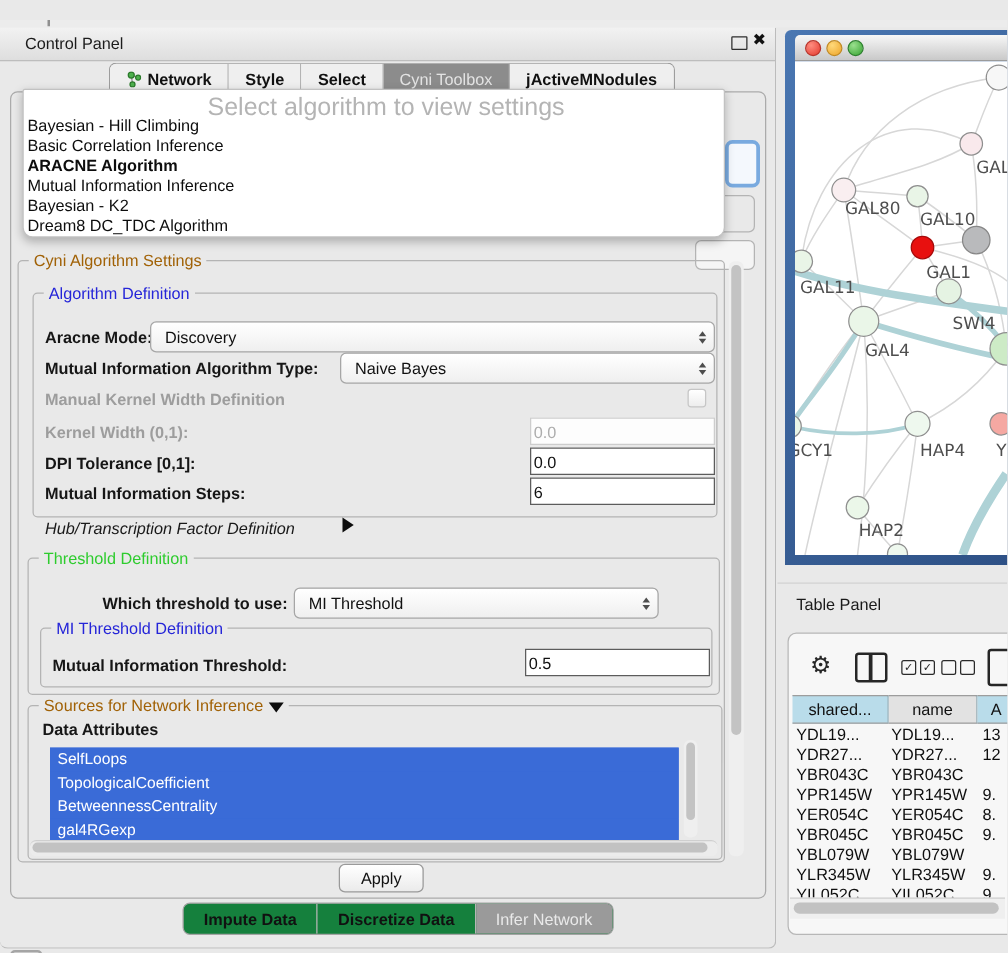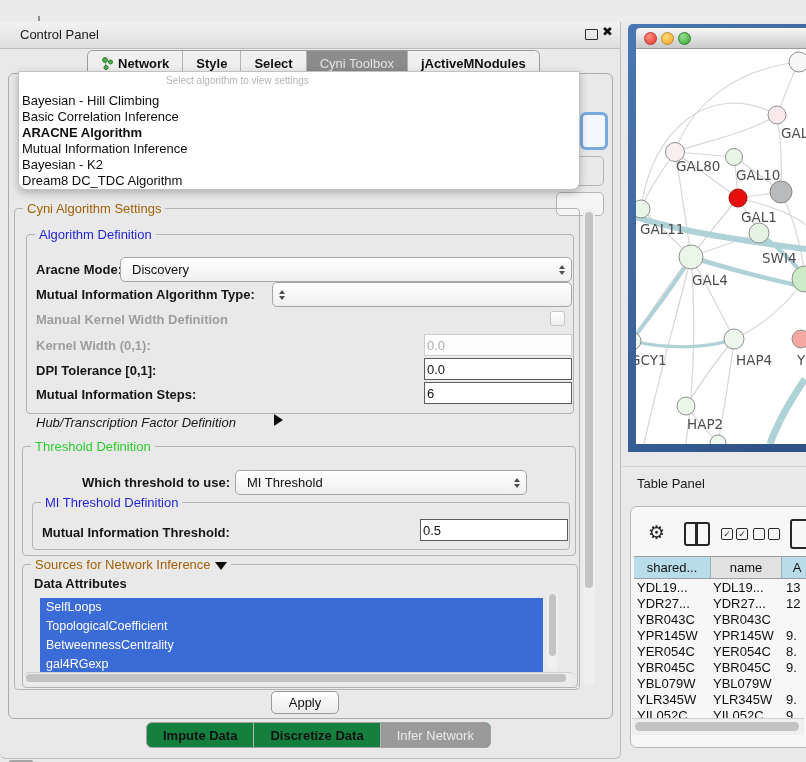--- a/index.html
+++ b/index.html
@@ -18,21 +18,21 @@
   .tab:last-child{border-right:none;}
   .tab.sel{background:#8c8c8c;color:#e3e3e3;font-weight:normal;}
   
   .content-panel{left:8px;top:57px;width:603px;height:644px;background:#e9e9e9;border:1px solid #ababab;border-radius:6px;}
   
   .frag-combo{left:580px;top:96px;width:22px;height:32px;border:3px solid #6fa;border:3px solid #79aadf;border-radius:6px;background:#f4f8fd;}
   .frag-box1{left:556px;top:140px;width:46px;height:28px;border:1px solid #b4b4b4;border-radius:5px;}
   .frag-box2{left:556px;top:176px;width:46px;height:22px;border:1px solid #b4b4b4;border-radius:5px;background:#f5f5f5;}
   
   .popup{left:18px;top:55px;width:560px;height:117px;background:#ffffff;border:1px solid #c2c2c2;border-radius:2px 2px 8px 8px;box-shadow:0 3px 8px rgba(0,0,0,.25);z-index:30;}
-  .popup-hint{position:absolute;left:147px;top:3px;font-size:10px;color:#b4b4b4;}
+  .popup-hint{position:absolute;left:147px;top:3px;font-size:20px;color:#b4b4b4;}
   .popup-item{position:absolute;left:3px;width:550px;height:16px;line-height:16px;padding-left:0;font-size:13px;color:#0d0d0d;}
   .popup-item.bold{font-weight:bold;}
   
   .grp{position:absolute;border:1px solid #b4b4b4;border-radius:4px;}
   .gtitle{position:absolute;top:-8px;left:8px;background:#e9e9e9;padding:0 4px;font-size:13px;white-space:nowrap;}
   .blue{color:#2525d8;} .green{color:#2ecc2e;} .dark{color:#a16207;}
   .lbl{position:absolute;font-weight:bold;font-size:13px;color:#161616;white-space:nowrap;}
   .lbl.dis{color:#9d9d9d;}
   .plain{font-weight:normal;color:#191919;}
   
@@ -137,20 +137,21 @@
   <div class="combo" style="left:120px;top:241px;width:450px;">
     <span class="combo-text">Discovery</span>
     <span class="spin">
         <span class="tri-up"></span>
         <span class="tri-dn"></span>
       </span>
   </div>
 
   <div class="lbl" style="left:36px;top:271px;">Mutual Information Algorithm Type:</div>
   <div class="combo" style="left:272px;top:266px;width:298px;">
+    <span class="combo-text">Naive Bayes</span>
     <span class="spin">
         <span class="tri-up"></span>
         <span class="tri-dn"></span>
       </span>
   </div>
 
   <div class="lbl dis" style="left:36px;top:296px;">Manual Kernel Width Definition</div>
   <div class="chk" style="left:550px;top:295px;"></div>
 
   <div class="lbl dis" style="left:36px;top:322px;">Kernel Width (0,1):</div>

